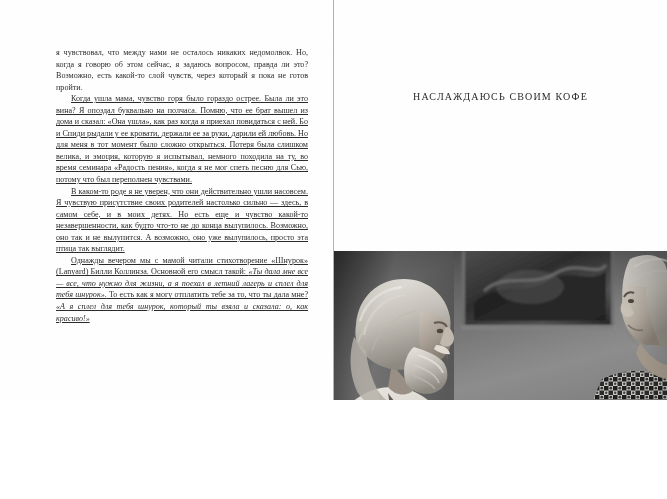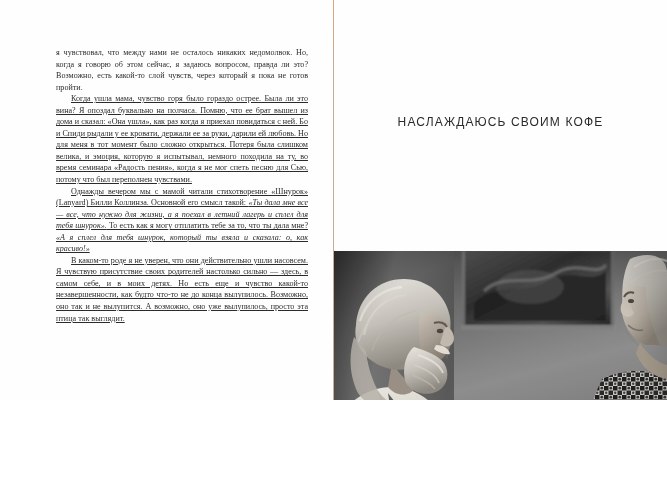--- a/index.html
+++ b/index.html
@@ -68,25 +68,25 @@
     position: absolute;
     left: 334px;
     top: 0;
     width: 333px;
     height: 499px;
     background: #fefefe;
   }
   #section-heading {
     position: absolute;
     left: 0;
-    top: 115px;
+    top: 91px;
     width: 333px;
     text-align: center;
-    font-family: Liberation Sans, sans-serif;
-    font-size: 12px;
+    font-family: Liberation Serif, serif;
+    font-size: 10px;
     letter-spacing: 1.15px;
     color: #2a2a2a;
     white-space: nowrap;
   }
 
   
   #photo {
     position: absolute;
     left: 0px;
     top: 251px;
@@ -99,22 +99,22 @@
 </style>
 </head>
 <body>
 
 <div id="spread">
 
   <div id="left-page">
     <div id="left-body">
       <p>я чувствовал, что между нами не осталось никаких недомолвок. Но, когда я говорю об этом сейчас, я задаюсь вопросом, правда ли это? Возможно, есть какой-то слой чувств, через который я пока не готов пройти.</p>
       <p>Когда ушла мама, чувство горя было гораздо острее. Была ли это вина? Я опоздал буквально на полчаса. Помню, что ее брат вышел из дома и сказал: «Она ушла», как раз когда я приехал повидаться с ней. Бо и Спиди рыдали у ее кровати, держали ее за руки, дарили ей любовь. Но для меня в тот момент было сложно открыться. Потеря была слишком велика, и эмоция, которую я испытывал, немного походила на ту, во время семинара «Радость пения», когда я не мог спеть песню для Сью, потому что был переполнен чувствами.</p>
+      <p>В каком-то роде я не уверен, что они действительно ушли насовсем. Я чувствую присутствие своих родителей настолько сильно — здесь, в самом себе, и в моих детях. Но есть еще и чувство какой-то незавершенности, как будто что-то не до конца вылупилось. Возможно, оно так и не вылупится. А возможно, оно уже вылупилось, просто эта птица так выглядит.</p>
       <p><span>Однажды вечером мы с мамой читали стихотворение «Шнурок» (Lanyard) Билли Коллинза. Основной его смысл такой: </span><i>«Ты дала мне все — все, что нужно для жизни, а я поехал в летний лагерь и сплел для тебя шнурок».</i><span> То есть как я могу отплатить тебе за то, что ты дала мне? </span><i>«А я сплел для тебя шнурок, который ты взяла и сказала: о, как красиво!»</i></p>
-      <p>В каком-то роде я не уверен, что они действительно ушли насовсем. Я чувствую присутствие своих родителей настолько сильно — здесь, в самом себе, и в моих детях. Но есть еще и чувство какой-то незавершенности, как будто что-то не до конца вылупилось. Возможно, оно так и не вылупится. А возможно, оно уже вылупилось, просто эта птица так выглядит.</p>
     </div>
   </div>
 
   <div id="gutter"></div>
 
   <div id="right-page">
 
     <div id="section-heading">НАСЛАЖДАЮСЬ СВОИМ КОФЕ</div>
 
     <div id="photo">

